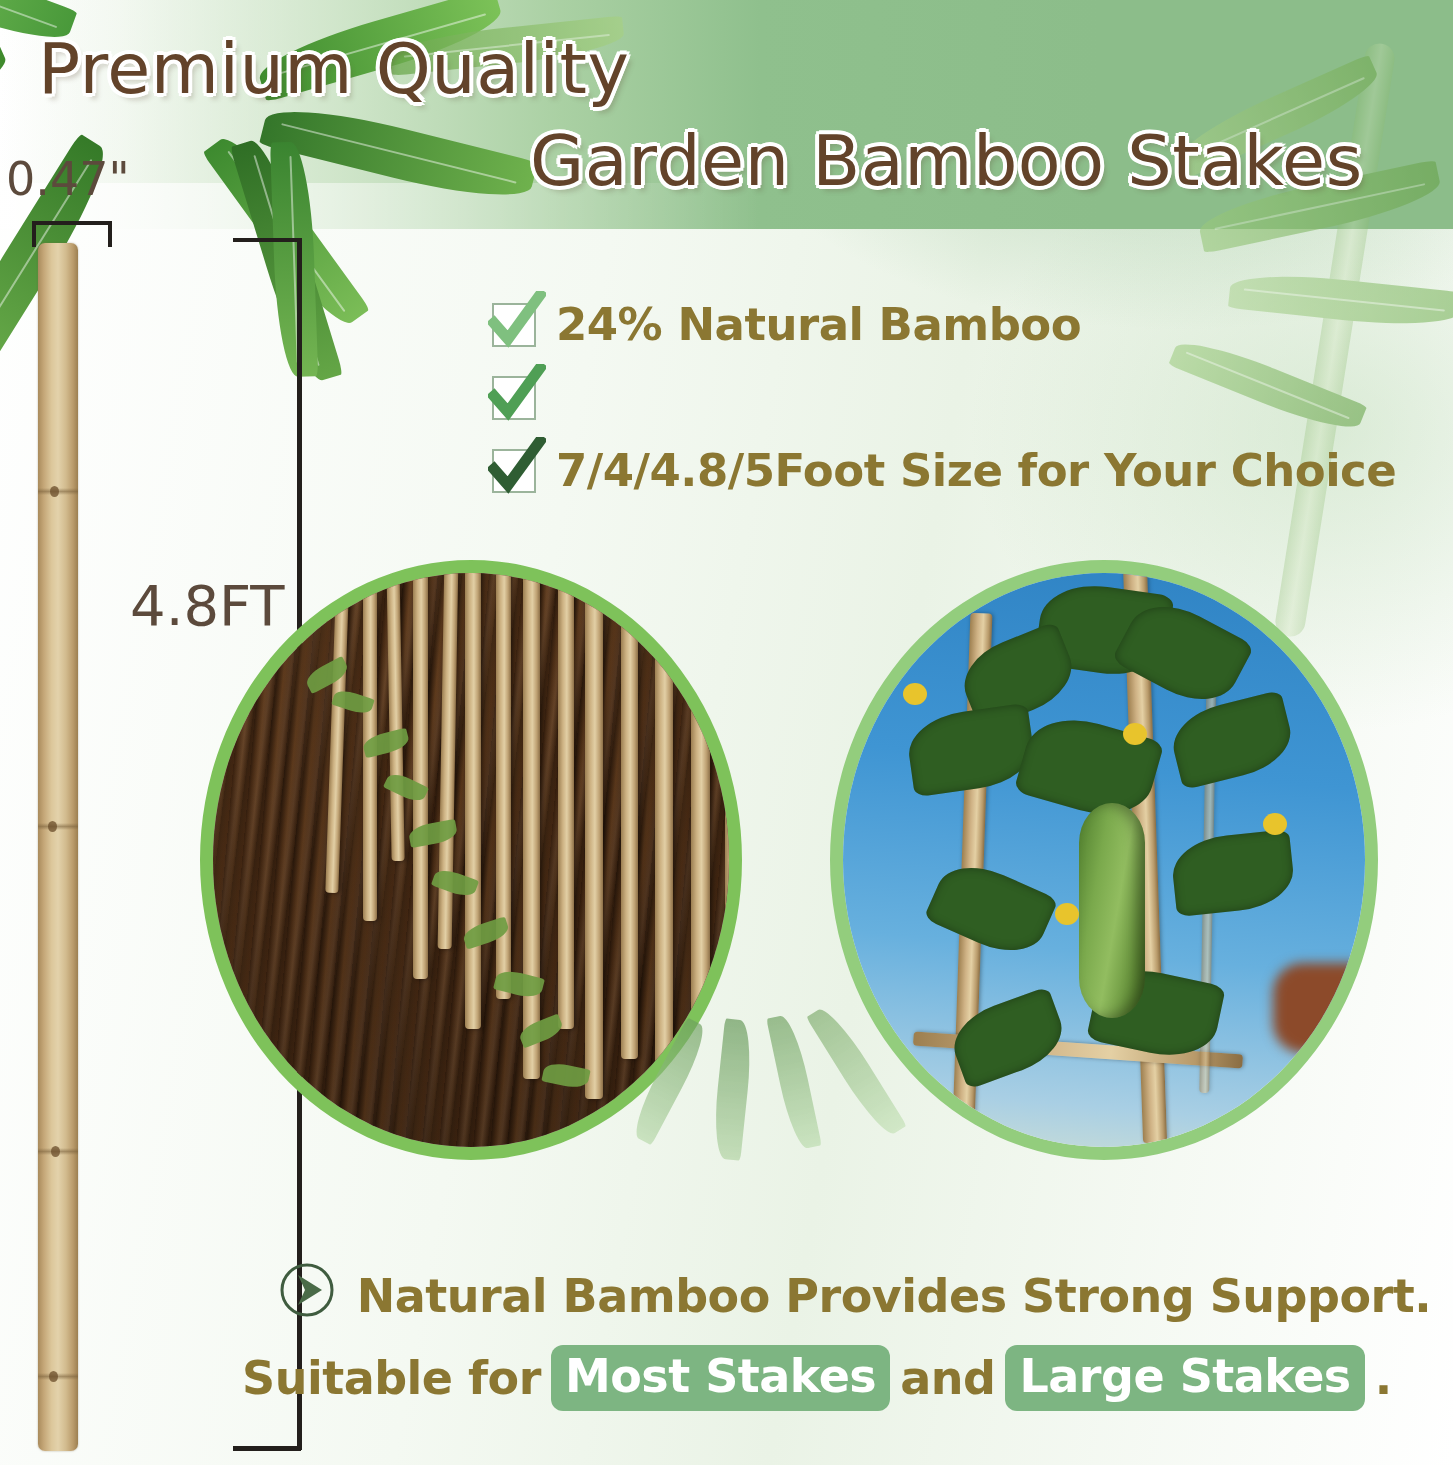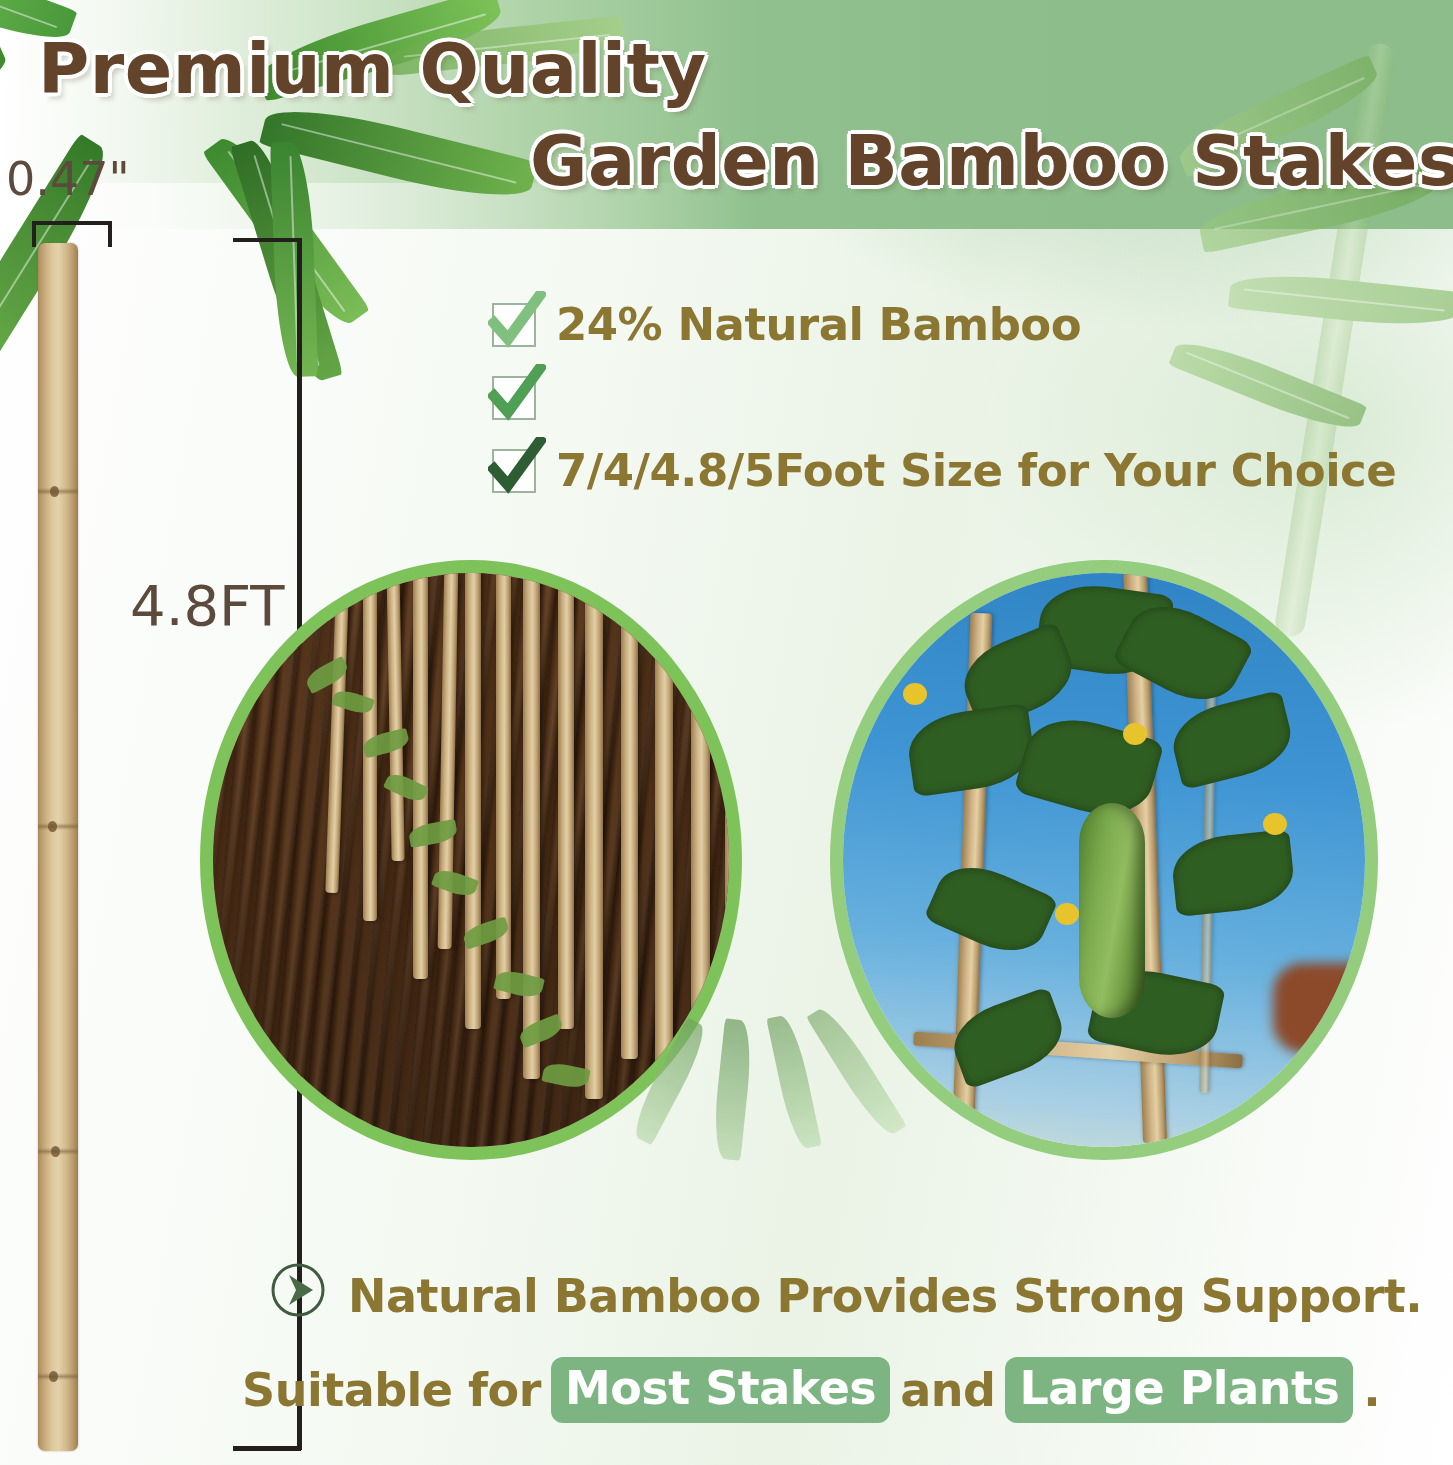--- a/index.html
+++ b/index.html
@@ -79,21 +79,21 @@
 
   
   .title-wrap {
     position: absolute;
     left: 0; top: 0;
     width: 1453px; height: 229px;
   }
   .title-line {
     position: absolute;
     font-family: "DejaVu Sans", sans-serif;
-    font-weight: bold;
+    font-weight: normal;
     color: #63432a;
     letter-spacing: 0.5px;
     white-space: nowrap;
     text-shadow:
       -3px -3px 0 #ffffff,  3px -3px 0 #ffffff,
       -3px  3px 0 #ffffff,  3px  3px 0 #ffffff,
       -4px  0   0 #ffffff,  4px  0   0 #ffffff,
        0   -4px 0 #ffffff,  0    4px 0 #ffffff,
        5px  6px 5px rgba(90,70,50,0.25);
   }
@@ -264,22 +264,22 @@
   .caption-line {
     font-family: "DejaVu Sans", sans-serif;
     font-weight: bold;
     font-size: 46px;
     color: #8b7732;
     letter-spacing: -0.5px;
     display: flex;
     align-items: center;
     white-space: nowrap;
   }
-  .caption-line-1 { margin-left: 20px; }
-  .caption-line-2 { margin-top: 28px; margin-left: -8px; }
+  .caption-line-1 { margin-left: 20px; justify-content: center; }
+  .caption-line-2 { margin-top: 16px; margin-left: -8px; }
   .arrow-icon {
     flex: 0 0 auto;
     margin-right: 22px;
   }
   .pill {
     display: inline-block;
     background: #7db582;
     color: #ffffff;
     border-radius: 12px;
     padding: 4px 14px 8px 14px;
@@ -469,19 +469,19 @@
           <path d="M19 13 L43 28 L19 43 L26 28 Z" fill="#4a6b48"></path>
         </svg>
       </span>
       <span>Natural Bamboo Provides Strong Support.</span>
     </div>
 
     <div class="caption-line caption-line-2">
       <span>Suitable for</span>
       <span class="pill">Most Stakes</span>
       <span>and</span>
-      <span class="pill">Large Plants</span>
+      <span class="pill">Large Stakes</span>
       <span>.</span>
     </div>
 
   </div>
 
 </div>
 
 </body></html>

